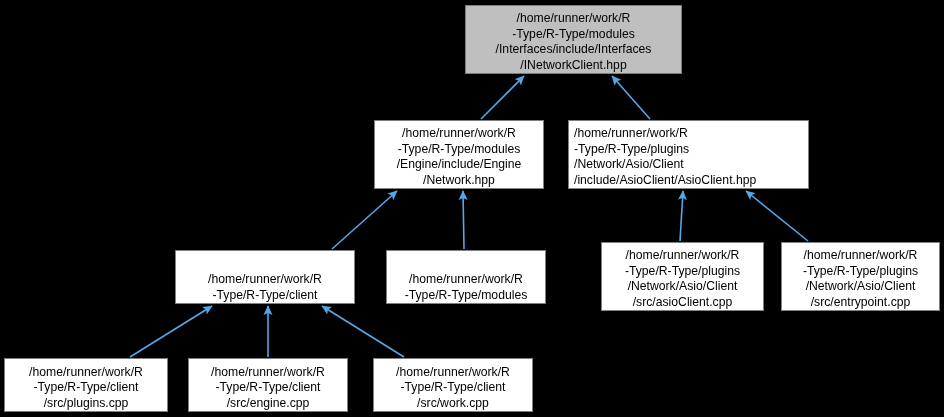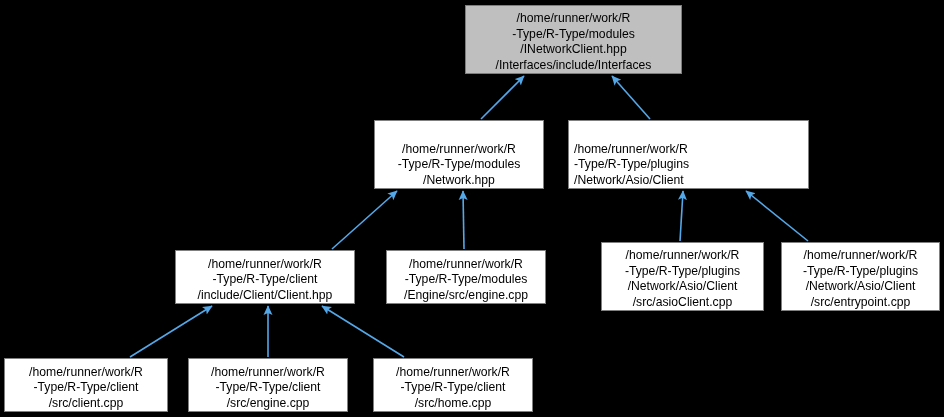--- a/index.html
+++ b/index.html
@@ -66,24 +66,24 @@
       <line x1="650" y1="119" x2="612" y2="76" stroke="#54a8e8" stroke-width="1.6" marker-end="url(#arrowhead)"></line>
       <line x1="332" y1="249" x2="397" y2="191" stroke="#54a8e8" stroke-width="1.6" marker-end="url(#arrowhead)"></line>
       <line x1="464" y1="249" x2="463" y2="191" stroke="#54a8e8" stroke-width="1.6" marker-end="url(#arrowhead)"></line>
       <line x1="680" y1="241" x2="683" y2="191" stroke="#54a8e8" stroke-width="1.6" marker-end="url(#arrowhead)"></line>
       <line x1="808" y1="241" x2="746" y2="191" stroke="#54a8e8" stroke-width="1.6" marker-end="url(#arrowhead)"></line>
       <line x1="130" y1="357" x2="212" y2="306" stroke="#54a8e8" stroke-width="1.6" marker-end="url(#arrowhead)"></line>
       <line x1="268" y1="357" x2="268" y2="306" stroke="#54a8e8" stroke-width="1.6" marker-end="url(#arrowhead)"></line>
       <line x1="404" y1="357" x2="322" y2="306" stroke="#54a8e8" stroke-width="1.6" marker-end="url(#arrowhead)"></line>
     </svg>
   <div id="node-layer">
-      <div class="node root" style="left: 465px; top: 5px; width: 217px; height: 69px;"><span class="line">/home/runner/work/R</span><span class="line">-Type/R-Type/modules</span><span class="line">/INetworkClient.hpp</span><span class="line">/Interfaces/include/Interfaces</span></div>
-      <div class="node" style="left: 374px; top: 120px; width: 170px; height: 69px;"><span class="line">/home/runner/work/R</span><span class="line">-Type/R-Type/modules</span><span class="line">/Network.hpp</span></div>
-      <div class="node leftalign" style="left: 568px; top: 120px; width: 241px; height: 69px;"><span class="line">/home/runner/work/R</span><span class="line">-Type/R-Type/plugins</span><span class="line">/Network/Asio/Client</span></div>
-      <div class="node" style="left: 175px; top: 250px; width: 180px; height: 54px;"><span class="line">/home/runner/work/R</span><span class="line">-Type/R-Type/client</span><span class="line">/include/Client/Client.hpp</span></div>
-      <div class="node" style="left: 386px; top: 250px; width: 160px; height: 54px;"><span class="line">/home/runner/work/R</span><span class="line">-Type/R-Type/modules</span><span class="line">/Engine/src/engine.cpp</span></div>
+      <div class="node root" style="left: 465px; top: 5px; width: 217px; height: 69px;"><span class="line">/home/runner/work/R</span><span class="line">-Type/R-Type/modules</span><span class="line">/Interfaces/include/Interfaces</span><span class="line">/INetworkClient.hpp</span></div>
+      <div class="node" style="left: 374px; top: 120px; width: 170px; height: 69px;"><span class="line">/home/runner/work/R</span><span class="line">-Type/R-Type/modules</span><span class="line">/Engine/include/Engine</span><span class="line">/Network.hpp</span></div>
+      <div class="node leftalign" style="left: 568px; top: 120px; width: 241px; height: 69px;"><span class="line">/home/runner/work/R</span><span class="line">-Type/R-Type/plugins</span><span class="line">/Network/Asio/Client</span><span class="line">/include/AsioClient/AsioClient.hpp</span></div>
+      <div class="node" style="left: 175px; top: 250px; width: 180px; height: 54px;"><span class="line">/home/runner/work/R</span><span class="line">-Type/R-Type/client</span></div>
+      <div class="node" style="left: 386px; top: 250px; width: 160px; height: 54px;"><span class="line">/home/runner/work/R</span><span class="line">-Type/R-Type/modules</span></div>
       <div class="node" style="left: 601px; top: 242px; width: 163px; height: 69px;"><span class="line">/home/runner/work/R</span><span class="line">-Type/R-Type/plugins</span><span class="line">/Network/Asio/Client</span><span class="line">/src/asioClient.cpp</span></div>
       <div class="node" style="left: 781px; top: 242px; width: 159px; height: 69px;"><span class="line">/home/runner/work/R</span><span class="line">-Type/R-Type/plugins</span><span class="line">/Network/Asio/Client</span><span class="line">/src/entrypoint.cpp</span></div>
-      <div class="node" style="left: 4px; top: 358px; width: 164px; height: 54px;"><span class="line">/home/runner/work/R</span><span class="line">-Type/R-Type/client</span><span class="line">/src/client.cpp</span></div>
+      <div class="node" style="left: 4px; top: 358px; width: 164px; height: 54px;"><span class="line">/home/runner/work/R</span><span class="line">-Type/R-Type/client</span><span class="line">/src/plugins.cpp</span></div>
       <div class="node" style="left: 188px; top: 358px; width: 160px; height: 54px;"><span class="line">/home/runner/work/R</span><span class="line">-Type/R-Type/client</span><span class="line">/src/engine.cpp</span></div>
-      <div class="node" style="left: 373px; top: 358px; width: 160px; height: 54px;"><span class="line">/home/runner/work/R</span><span class="line">-Type/R-Type/client</span><span class="line">/src/home.cpp</span></div>
+      <div class="node" style="left: 373px; top: 358px; width: 160px; height: 54px;"><span class="line">/home/runner/work/R</span><span class="line">-Type/R-Type/client</span><span class="line">/src/work.cpp</span></div>
     </div>
 </div>
 
 </body></html>

